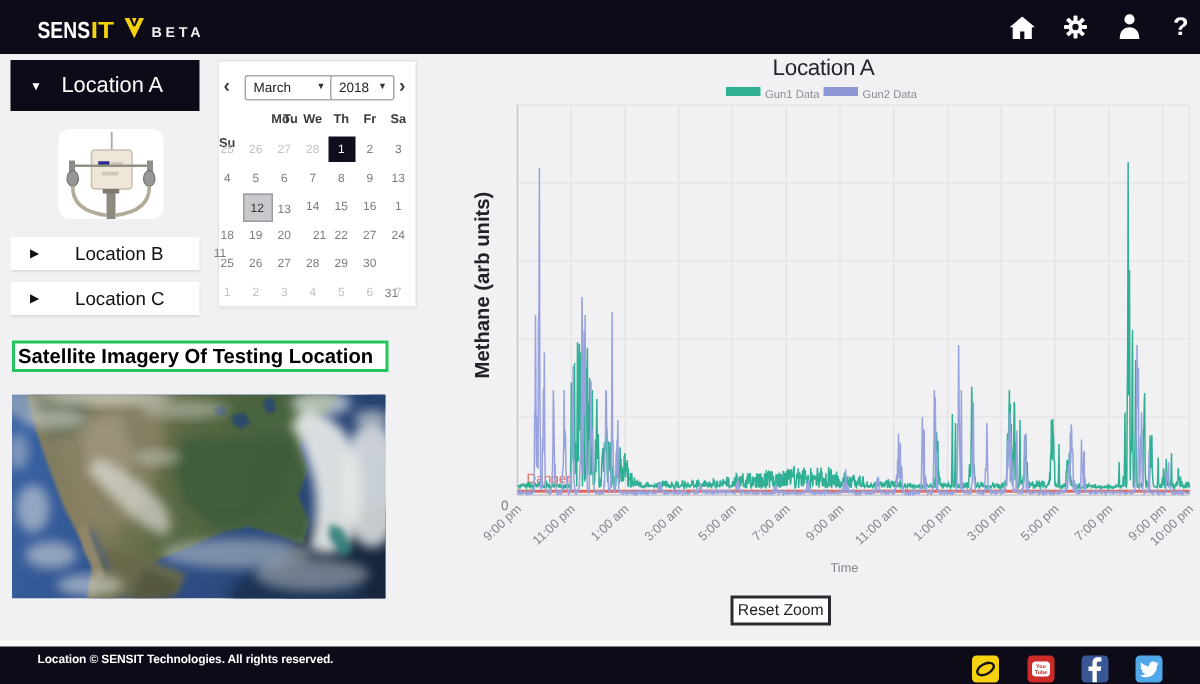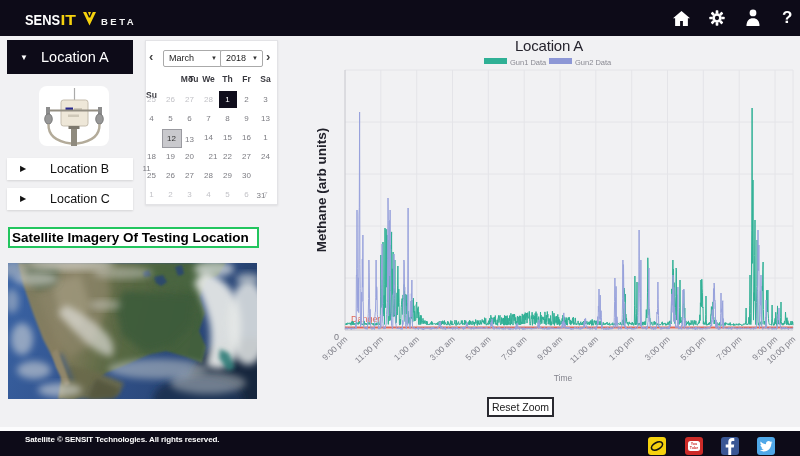--- a/index.html
+++ b/index.html
@@ -271,21 +271,21 @@
     <text transform="translate(778.0,340) rotate(-43)">9:00 pm</text>
     <text transform="translate(796.0,340) rotate(-43)">10:00 pm</text>
   </g>
   <text x="563" y="381" font-size="8.5" fill="#83838c" text-anchor="middle" font-family="Liberation Sans">Time</text>
 </svg>
 
 <div class="abs" style="left:487px;top:397px;width:63px;height:16px;background:#fff;border:2px solid #2a2a30;font-size:10.5px;color:#222;text-align:center;line-height:16px">Reset Zoom</div>
 
 <div class="abs" style="left:0;top:427px;width:800px;height:4px;background:#fcfcfd"></div>
 <div class="abs" style="left:0;top:431px;width:800px;height:25px;background:#0d0b18"></div>
-<div class="abs" style="left:25px;top:435px;color:#fff;font-weight:bold;font-size:8px;letter-spacing:-0.1px">Satellite © SENSIT Technologies. All rights reserved.</div>
+<div class="abs" style="left:25px;top:435px;color:#fff;font-weight:bold;font-size:8px;letter-spacing:-0.1px">Location © SENSIT Technologies. All rights reserved.</div>
 
 <div class="abs" style="left:648px;top:437px;width:18px;height:18px;background:#f5d20e;border-radius:3px"></div>
 <svg class="abs" style="left:648px;top:437px" width="18" height="18" viewBox="0 0 18 18">
   <ellipse cx="9" cy="9" rx="6" ry="3.4" fill="none" stroke="#111" stroke-width="1.6" transform="rotate(-28 9 9)"></ellipse>
 </svg>
 <div class="abs" style="left:685px;top:437px;width:18px;height:18px;background:#cc2b28;border-radius:3px"></div>
 <svg class="abs" style="left:685px;top:437px" width="18" height="18" viewBox="0 0 18 18">
   <rect x="3" y="4" width="12" height="10" rx="2.5" fill="#fff"></rect>
   <text x="9" y="8.2" font-size="3.6" font-weight="bold" fill="#cc2b28" text-anchor="middle" font-family="Liberation Sans">You</text>
   <text x="9" y="12.4" font-size="3.6" font-weight="bold" fill="#cc2b28" text-anchor="middle" font-family="Liberation Sans">Tube</text>

